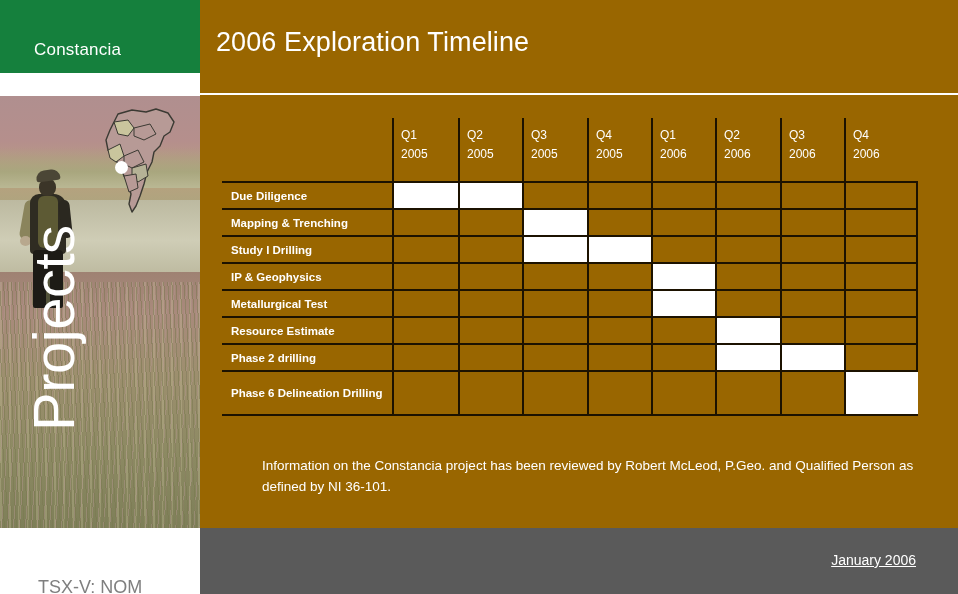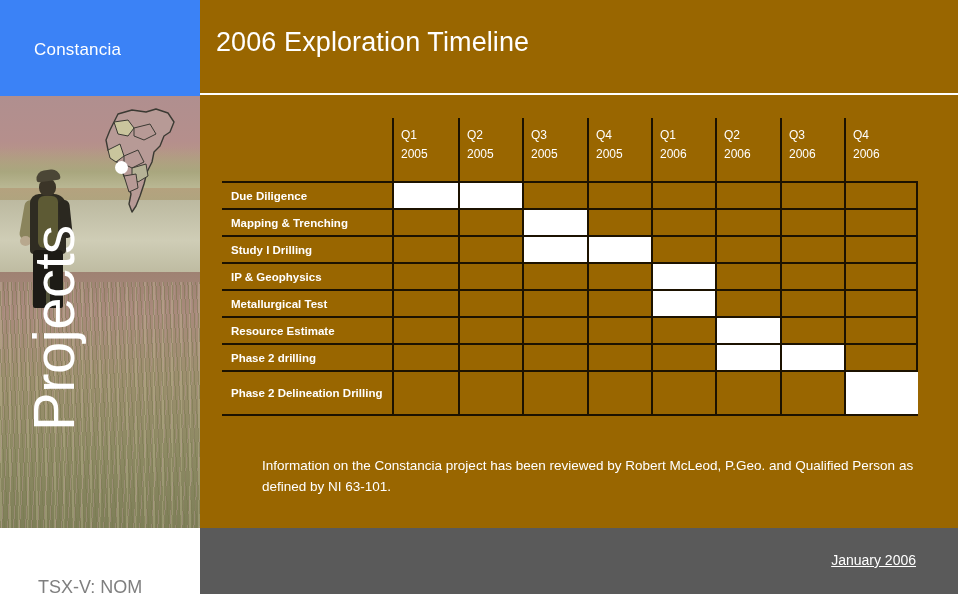--- a/index.html
+++ b/index.html
@@ -13,22 +13,22 @@
 
   
   .slide{position:absolute;inset:0;background:#ffffff;}
 
   
   .sidebar{
     position:absolute;left:0;top:0;width:200px;height:528px;
     overflow:hidden;
   }
   .sidebar-head{
-    position:absolute;left:0;top:0;width:200px;height:96px;
-    background:#3b82f6;
+    position:absolute;left:0;top:0;width:200px;height:73px;
+    background:#15803d;
   }
   .sidebar-head-label{
     position:absolute;left:34px;top:40px;
     color:#ffffff;font-size:17px;letter-spacing:.2px;
   }
   .sidebar-photo{
     position:absolute;left:0;top:96px;width:200px;height:432px;
     overflow:hidden;
     background:#b9a48f;
   }
@@ -353,36 +353,36 @@
               <div class="g-cell" style="width: 64px; flex-basis: 64px;"></div>
               <div class="g-cell" style="width: 65px; flex-basis: 65px;"></div>
               <div class="g-cell" style="width: 64px; flex-basis: 64px;"></div>
               <div class="g-cell" style="width: 64px; flex-basis: 64px;"></div>
               <div class="g-cell on" style="width: 65px; flex-basis: 65px;"></div>
               <div class="g-cell on" style="width: 64px; flex-basis: 64px;"></div>
               <div class="g-cell last" style="width: 74px; flex-basis: 74px;"></div>
             </div>
           </div>
           <div class="g-row tall">
-            <div class="g-label">Phase 2 Delineation Drilling</div>
+            <div class="g-label">Phase 6 Delineation Drilling</div>
             <div class="g-cells">
               <div class="g-cell" style="width: 66px; flex-basis: 66px;"></div>
               <div class="g-cell" style="width: 64px; flex-basis: 64px;"></div>
               <div class="g-cell" style="width: 65px; flex-basis: 65px;"></div>
               <div class="g-cell" style="width: 64px; flex-basis: 64px;"></div>
               <div class="g-cell" style="width: 64px; flex-basis: 64px;"></div>
               <div class="g-cell" style="width: 65px; flex-basis: 65px;"></div>
               <div class="g-cell" style="width: 64px; flex-basis: 64px;"></div>
               <div class="g-cell on last" style="width: 74px; flex-basis: 74px;"></div>
             </div>
           </div>
         </div>
     </div>
 
-    <div class="footnote">Information on the Constancia project has been reviewed by Robert McLeod, P.Geo. and Qualified Person as defined by NI 63-101.</div>
+    <div class="footnote">Information on the Constancia project has been reviewed by Robert McLeod, P.Geo. and Qualified Person as defined by NI 36-101.</div>
   </div>
 
   <div class="bottom">
     <div class="bottom-gray"></div>
     <div class="ticker">TSX-V: NOM</div>
     <div class="date">January 2006</div>
   </div>
 
 </div>
 

